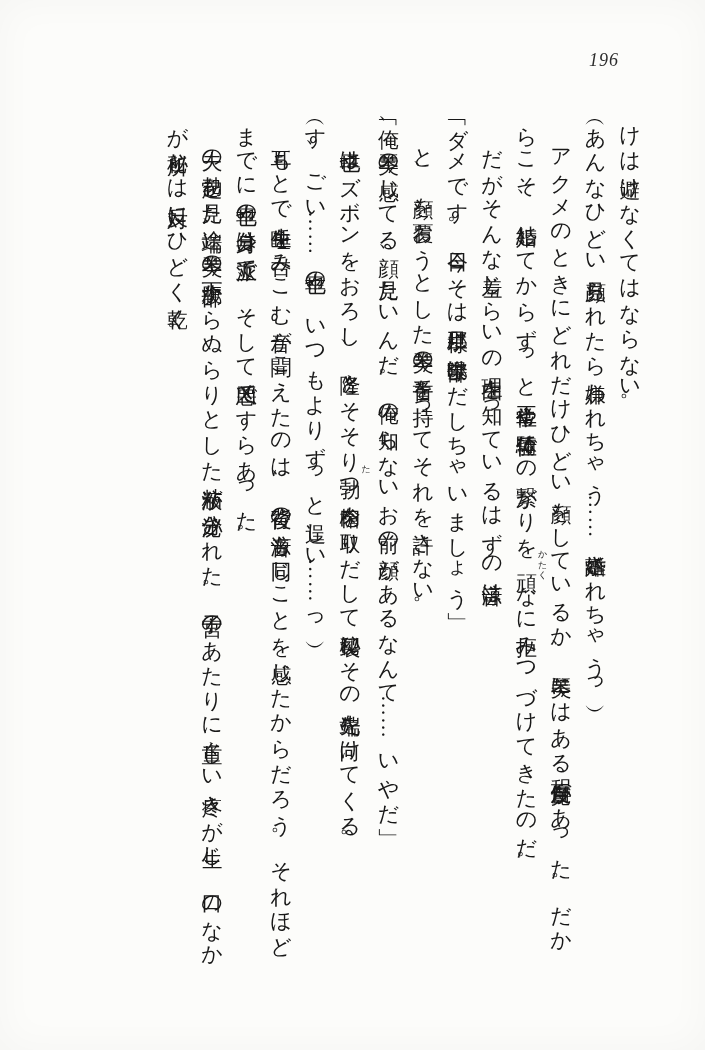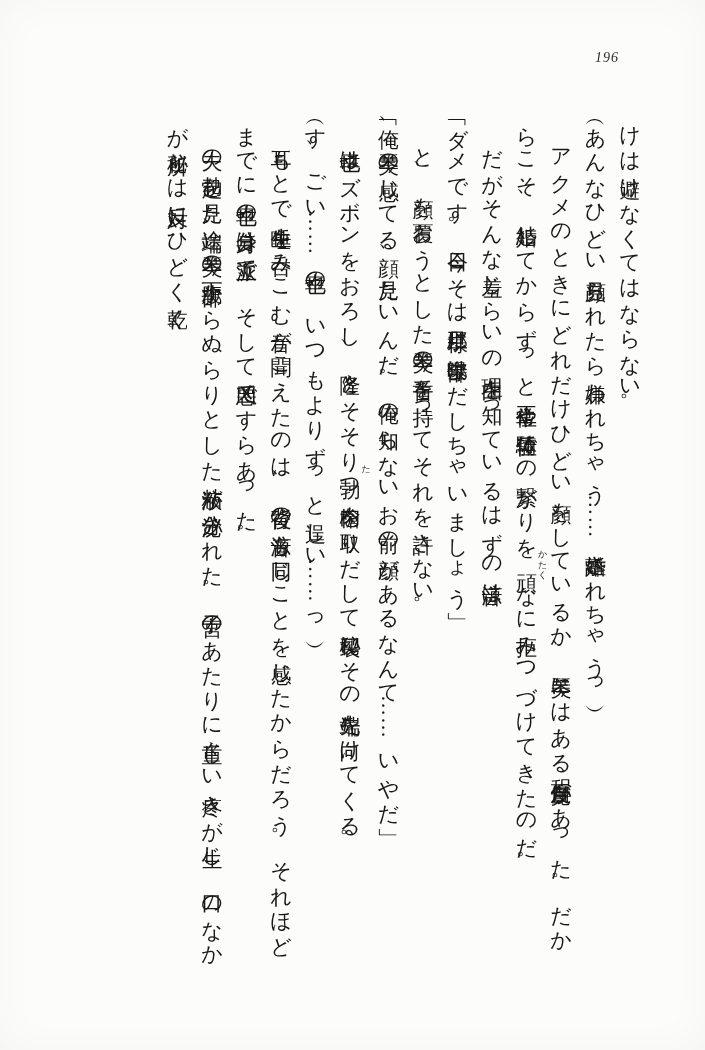--- a/index.html
+++ b/index.html
@@ -14,21 +14,21 @@
     height: 1050px;
     margin: 0 auto;
     background: #fcfcfa;
     overflow: hidden;
     box-shadow: inset 0 0 40px rgba(0,0,0,0.03);
   }
   .page-number {
     position: absolute;
     top: 50px;
     right: 86px;
-    font-size: 14px;
+    font-size: 18px;
     font-style: italic;
     letter-spacing: 1px;
     color: #2b2b2b;
     font-family: "Liberation Serif", "DejaVu Serif", serif;
     text-align: right;
   }
   .text-block {
     position: absolute;
     top: 112px;
     right: 58px;

